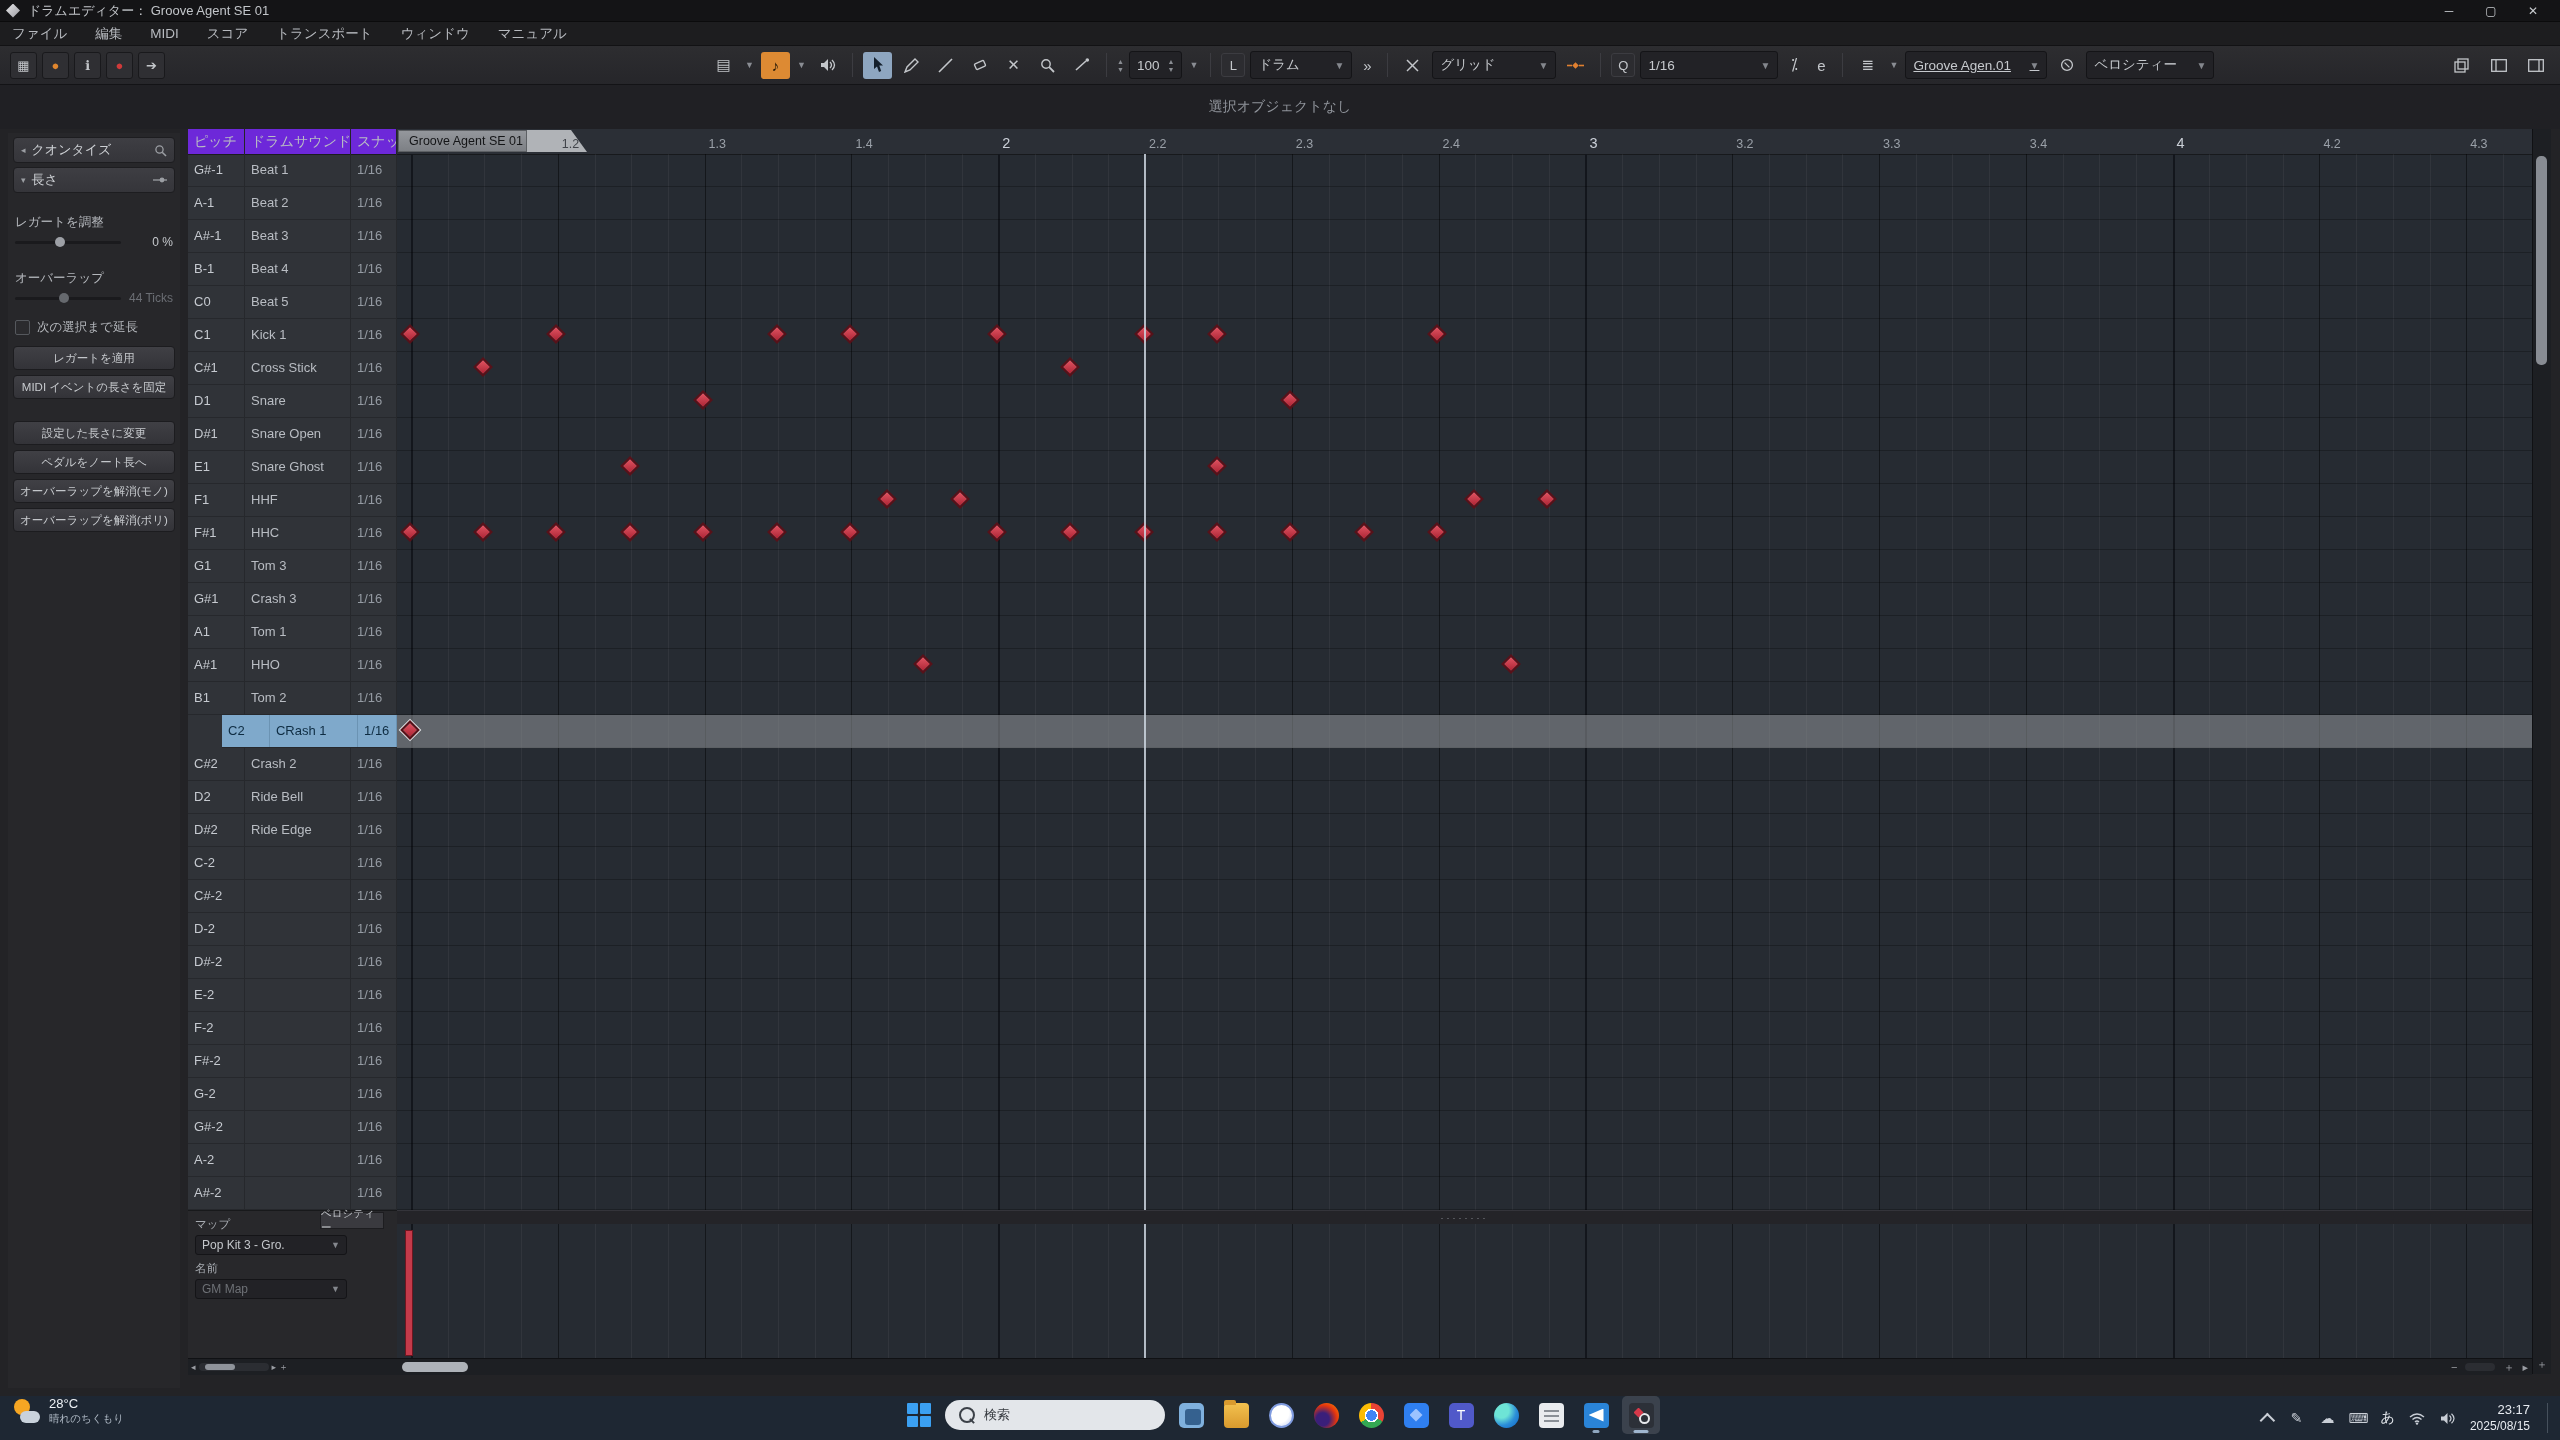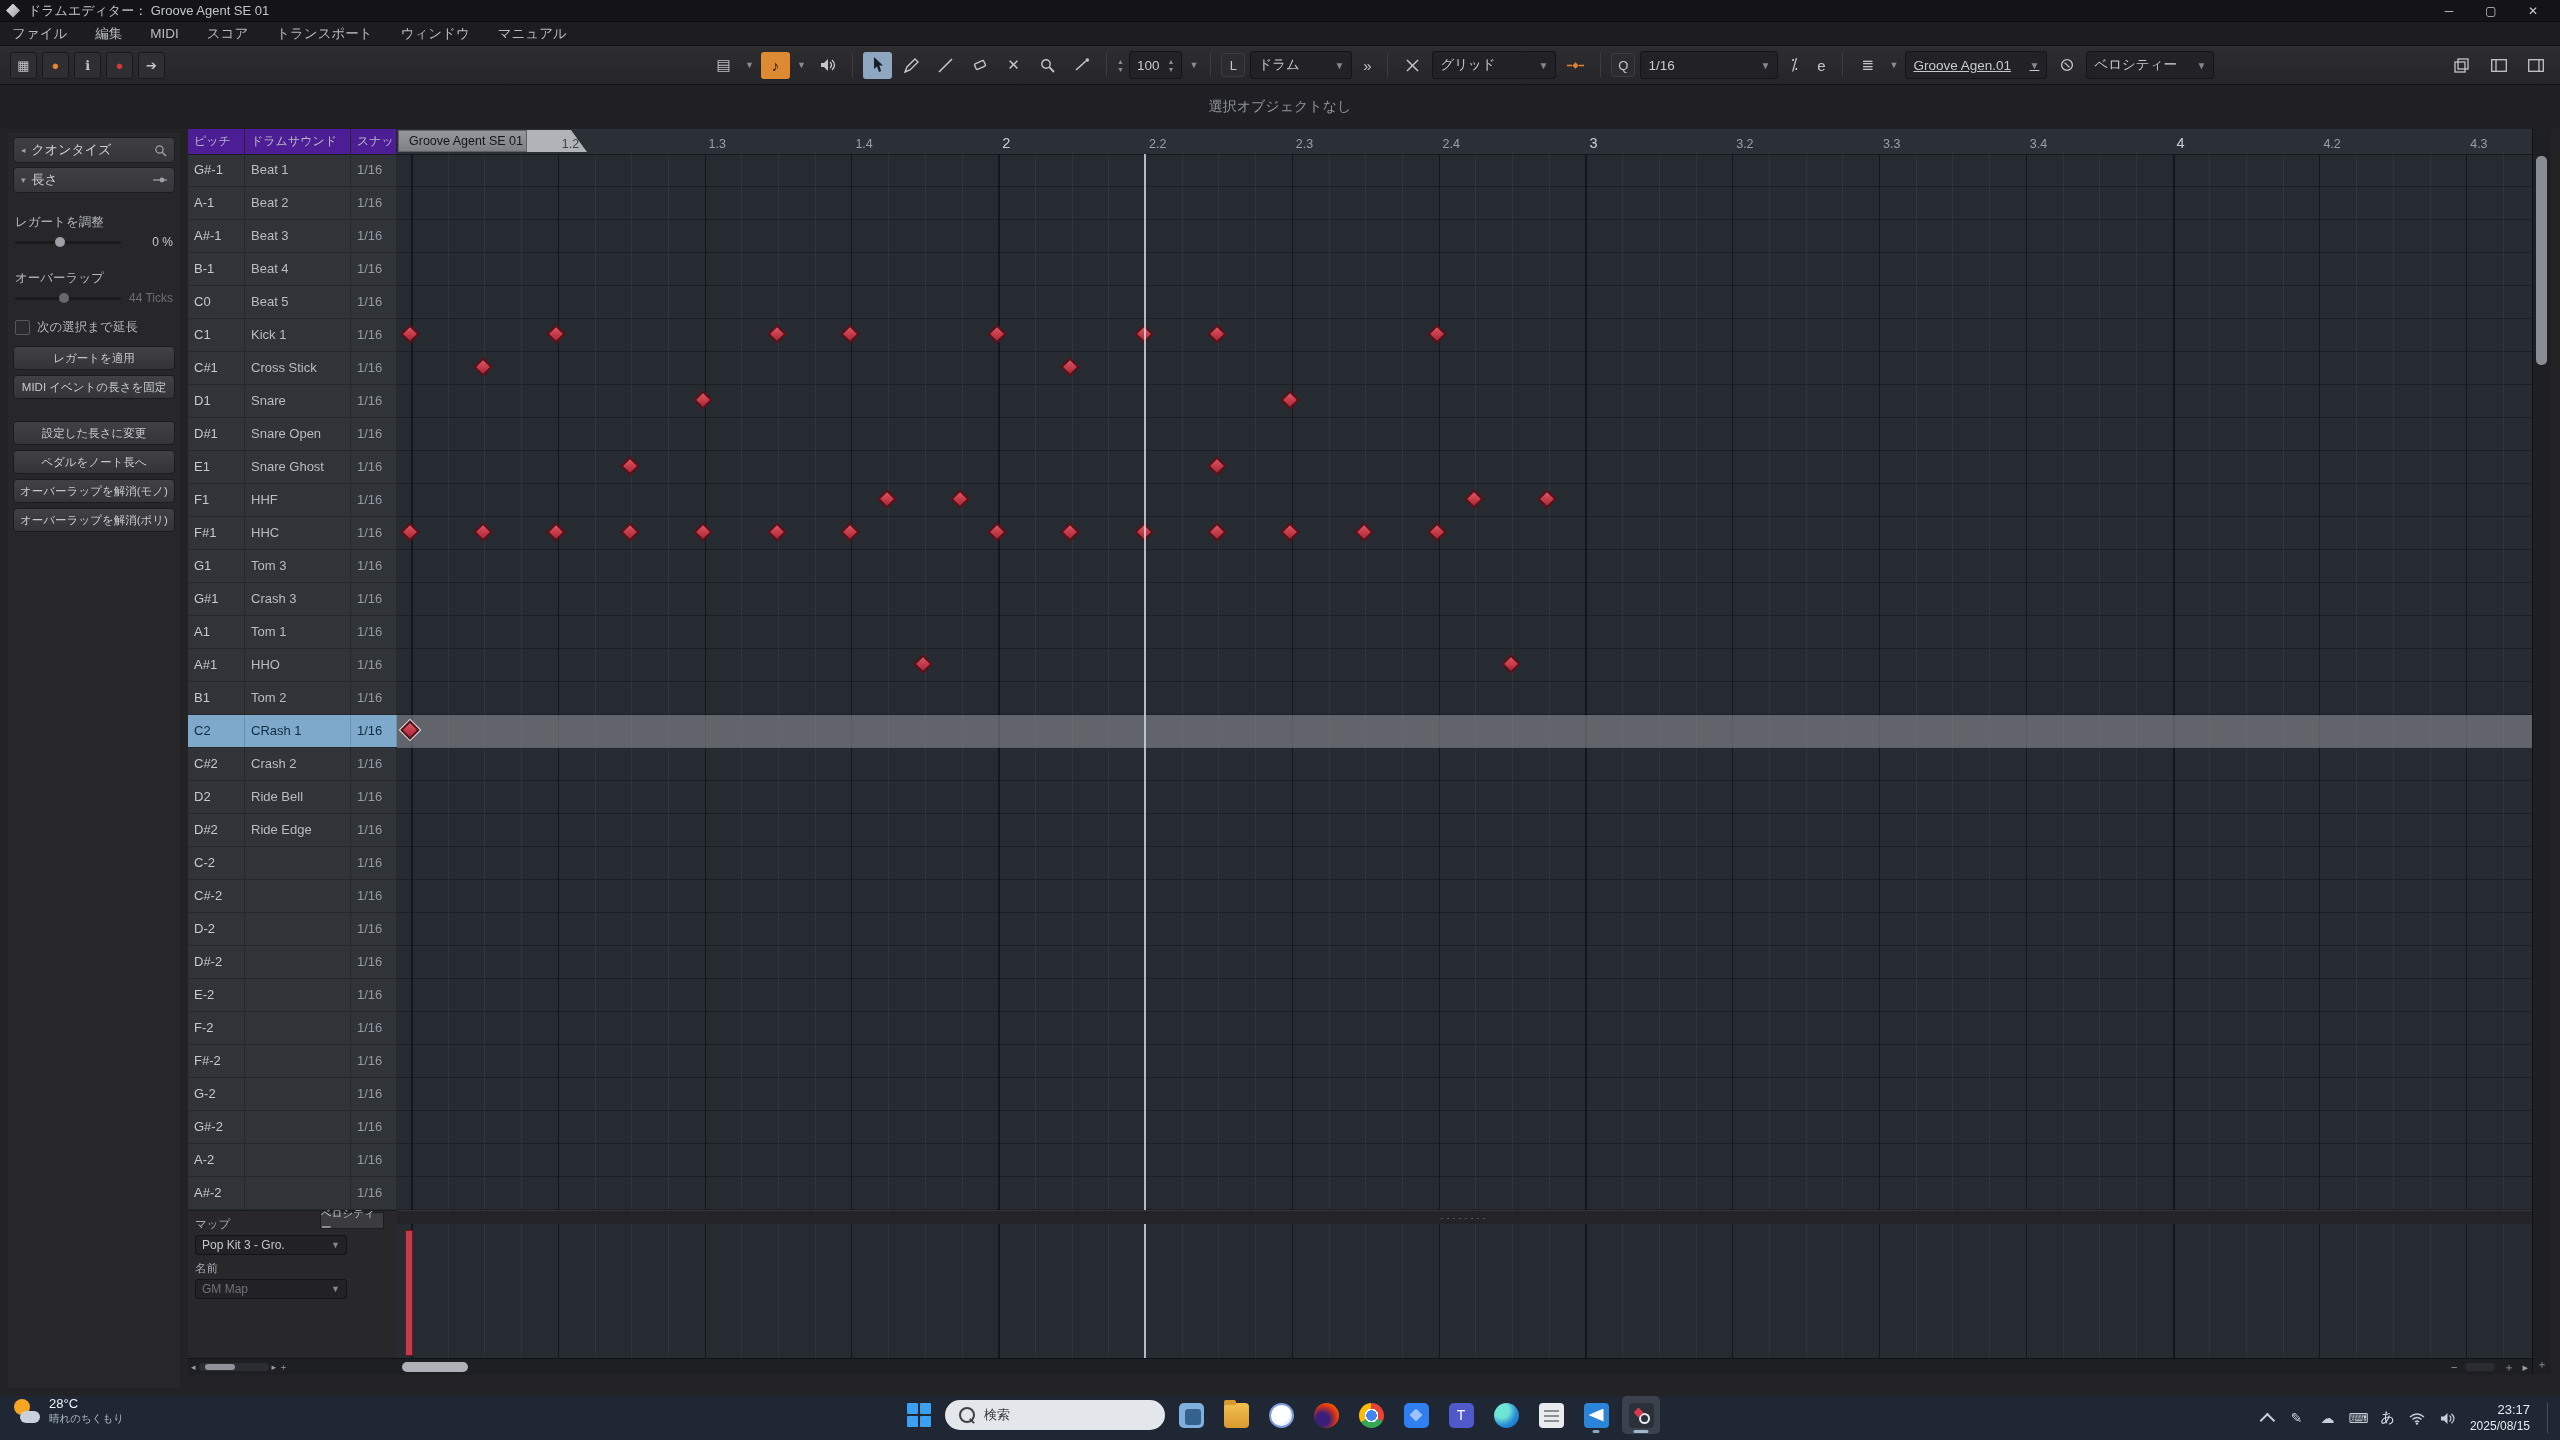--- a/index.html
+++ b/index.html
@@ -52,28 +52,28 @@
   .sval{font-size:12px;color:#c6c9cd;min-width:44px;text-align:right;}
   .sval.dis{color:#6b6e74;}
   .checkrow{display:flex;align-items:center;gap:7px;margin:14px 2px 10px 2px;font-size:12.5px;color:#b4b7bc;}
   .cbox{width:13px;height:13px;background:#2b2b2e;border:1px solid #55585d;border-radius:2px;}
   .ibtn{height:22px;background:linear-gradient(#404045,#333338);border:1px solid #1c1c1f;border-radius:4px;
         font-size:11.5px;color:#c8cbcf;display:flex;align-items:center;justify-content:center;margin:5px 0;
         white-space:nowrap;overflow:hidden;padding:0 3px;}
   .btngap{height:12px;}
   
   .listpane{position:absolute;left:188px;top:0;width:209px;height:1245px;background:#303338;border-right:1px solid #15161a;}
-  .listhead{height:25px;display:flex;background:#4c1d95;border-bottom:1px solid #1b1c1f;font-size:12px;color:#b9bdc3;}
+  .listhead{height:25px;display:flex;background:#6d28d9;border-bottom:1px solid #1b1c1f;font-size:14px;color:#b9bdc3;}
   .lh{line-height:25px;padding-left:6px;box-sizing:border-box;border-right:1px solid #232528;overflow:hidden;white-space:nowrap;}
   .c-pitch{width:57px;}.c-sound{width:106px;}.c-snap{width:46px;}
   #drumrows{position:absolute;top:25px;left:0;right:0;height:1056px;overflow:hidden;}
   .lrow{height:33px;display:flex;border-bottom:1px solid #26282c;box-sizing:border-box;font-size:13px;}
   .lrow span{line-height:32px;padding-left:6px;box-sizing:border-box;border-right:1px solid #26282c;overflow:hidden;white-space:nowrap;}
   .lrow .p{color:#c6cad0;}.lrow .s{color:#b9bdc3;}.lrow .n{color:#959ba3;}
-  .lrow.sel{background:#7fa9cb;}
+  .lrow.sel{background:#7fa9cb;margin-left:34px;}
   .lrow.sel span{color:#0e2c42;border-right-color:#6b93b3;}
   .lanezoneL{position:absolute;top:1081px;height:148px;left:0;right:0;background:#28282b;border-top:1px solid #18191b;}
   .maplabel{font-size:11.5px;color:#a7abb1;margin:6px 0 3px 7px;}
   .mapdrop{width:152px;height:20px;margin-left:7px;background:#222226;border:1px solid #141417;border-radius:3px;
            display:flex;align-items:center;justify-content:space-between;padding:0 6px;font-size:12px;color:#c4c7cb;box-sizing:border-box;}
   .mapdrop.dis{color:#6e7176;}
   .mapdrop .cv{color:#84878d;font-size:9px;}
   .lanelabel{position:absolute;top:1px;left:132px;width:64px;height:17px;background:#3a3a3f;border:1px solid #1d1d20;
              font-size:10.5px;color:#c2c5c9;display:flex;align-items:center;justify-content:center;box-sizing:border-box;}
   .listhscroll{position:absolute;top:1229px;height:16px;left:0;right:0;background:#1d1f23;border-top:1px solid #101114;

